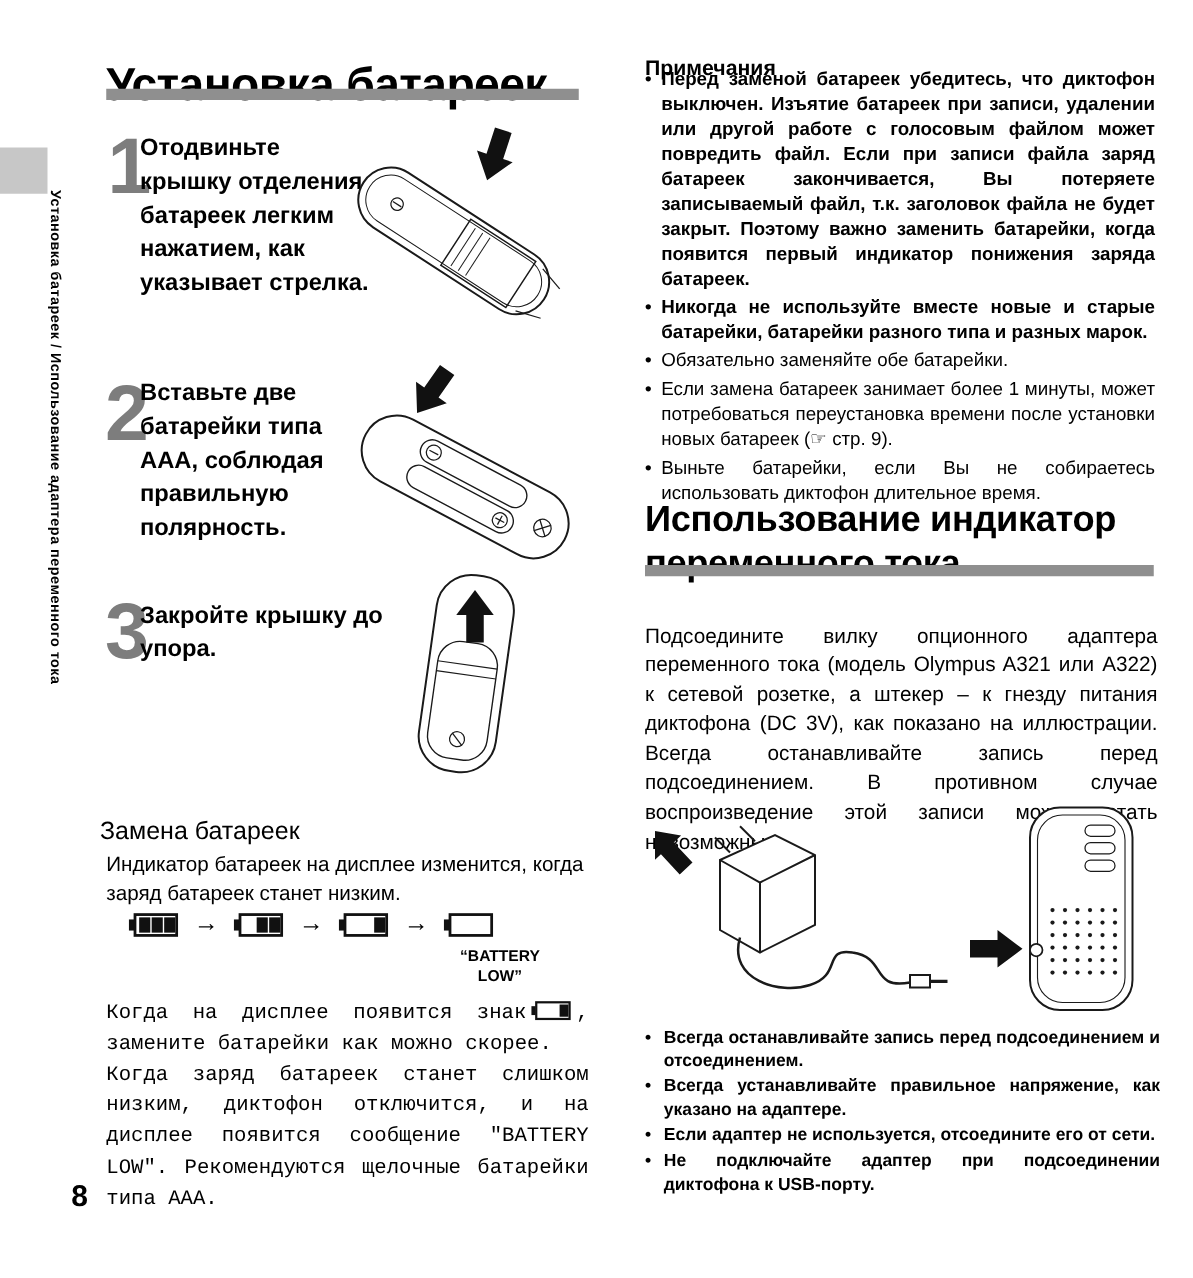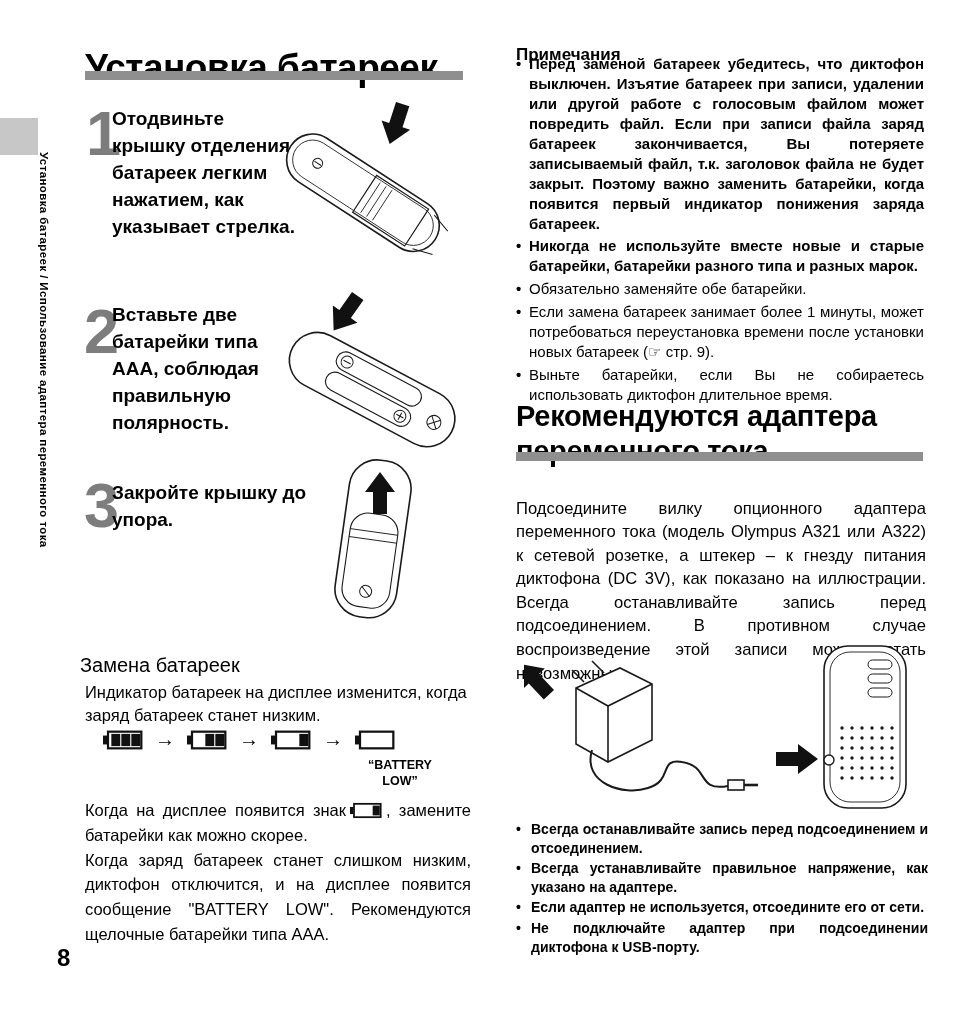--- a/index.html
+++ b/index.html
@@ -34,21 +34,21 @@
 
   #replace-heading{position:absolute;left:80px;top:630px;font-size:20px;font-weight:400;margin-top:24px;}
   #replace-intro{position:absolute;left:85px;top:664px;width:384px;font-size:16.5px;line-height:1.4;}
 
   #battery-row{position:absolute;left:103px;top:728px;display:flex;align-items:center;gap:12px;}
   .batt-arrow{font-size:20px;font-weight:700;}
   #battery-low-caption{position:absolute;left:340px;top:758px;width:120px;text-align:center;
        font-size:12.5px;font-weight:700;line-height:1.25;white-space:pre-line;}
 
   #replace-paras{position:absolute;left:85px;top:798px;width:386px;font-size:16.5px;
-       line-height:1.5;text-align:justify;}
+       line-height:1.5;text-align:justify;font-family:Liberation Mono, monospace;}
   #replace-paras p{margin:0;}
   .inline-batt{vertical-align:-3px;margin:0 4px;}
 
   
   #notes-heading{position:absolute;left:516px;top:28px;font-size:17px;font-weight:700;}
   #notes-list{position:absolute;left:516px;top:54px;width:408px;font-size:15px;
        line-height:1.33;text-align:justify;}
   .note-item{position:relative;padding-left:13px;margin-bottom:3px;}
   .note-item::before{content:"•";position:absolute;left:0;top:0;font-weight:700;}
   .bold{font-weight:700;}
@@ -171,21 +171,21 @@
 
 <h3 id="notes-heading">Примечания</h3>
 <div id="notes-list">
   <div class="note-item bold">Перед заменой батареек убедитесь, что диктофон выключен. Изъятие батареек при записи, удалении или другой работе с голосовым файлом может повредить файл. Если при записи файла заряд батареек закончивается, Вы потеряете записываемый файл, т.к. заголовок файла не будет закрыт. Поэтому важно заменить батарейки, когда появится первый индикатор понижения заряда батареек.</div>
   <div class="note-item bold">Никогда не используйте вместе новые и старые батарейки, батарейки разного типа и разных марок.</div>
   <div class="note-item">Обязательно заменяйте обе батарейки.</div>
   <div class="note-item">Если замена батареек занимает более 1 минуты, может потребоваться переустановка времени после установки новых батареек (☞ стр. 9).</div>
   <div class="note-item">Выньте батарейки, если Вы не собираетесь использовать диктофон длительное время.</div>
 </div>
 
-<h1 id="adapter-title">Рекомендуются адаптера переменного тока</h1>
+<h1 id="adapter-title">Использование индикатор переменного тока</h1>
 <div id="adapter-rule"></div>
 <p id="adapter-body">Подсоедините вилку опционного адаптера переменного тока (модель Olympus A321 или A322) к сетевой розетке, а штекер – к гнезду питания диктофона (DC 3V), как показано на иллюстрации. Всегда останавливайте запись перед подсоединением. В противном случае воспроизведение этой записи может стать невозможным.</p>
 
 <svg class="ill" id="adapter-ill" viewBox="0 0 400 172">
   <g stroke="#1a1a1a" fill="#fff" stroke-width="1.6">
     <path d="M0 0 H14 V22 H22 L7 42 L-8 22 H0 Z" fill="#111" stroke="none" transform="translate(30,48) rotate(137)"></path>
     <line x1="60" y1="40" x2="48" y2="28"></line>
     <line x1="80" y1="31" x2="68" y2="19"></line>
     <path d="M52 46 L96 26 L128 42 L128 98 L84 120 L52 102 Z" fill="#fff"></path>
     <path d="M52 46 L84 64 L128 42" fill="none"></path>

